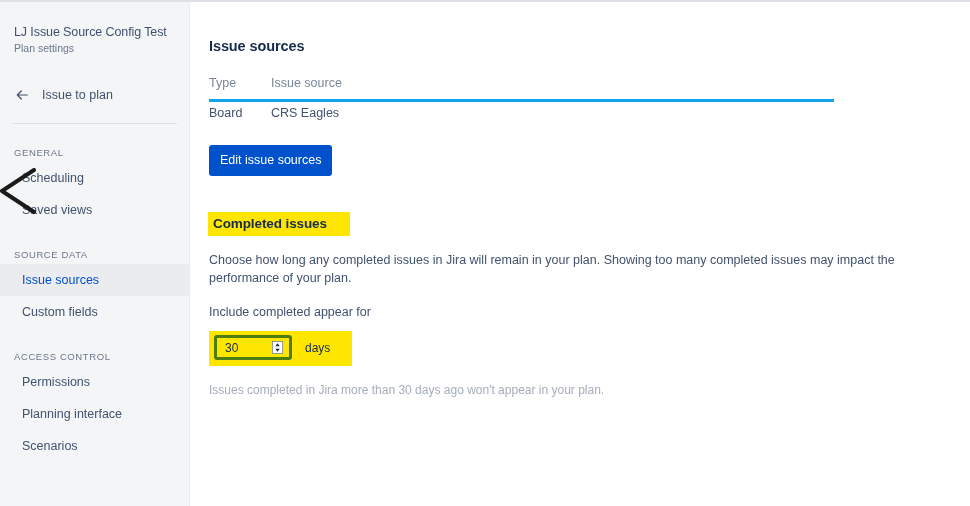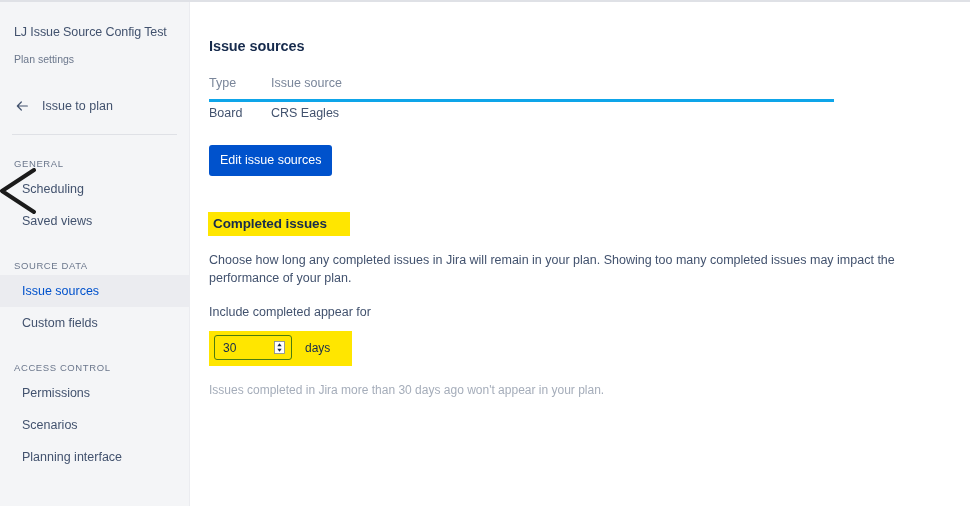--- a/index.html
+++ b/index.html
@@ -46,21 +46,21 @@
   .plan-title {
     font-size: 12.5px;
     color: #42526E;
     line-height: 16px;
     letter-spacing: -0.1px;
   }
   .plan-subtitle {
     font-size: 10.5px;
     color: #6B778C;
     line-height: 15px;
-    margin-top: 12px;
+    margin-top: 1px;
   }
   .back-row {
     display: flex;
     align-items: center;
     gap: 12px;
     padding: 0 14px;
     margin-top: 28px;
     height: 22px;
     cursor: pointer;
   }
@@ -193,21 +193,21 @@
   }
   .spin-wrap {
     display: inline-flex;
     align-items: center;
     margin-top: 11px;
     padding: 4px 22px 6px 5px;
   }
   .spin-box {
     width: 78px;
     height: 25px;
-    border: 1px solid #4d7c0f;
+    border: 3px solid #4d7c0f;
     border-radius: 3px;
     background: #FFE600;
     display: flex;
     align-items: center;
     justify-content: space-between;
     box-sizing: border-box;
     padding: 0 6px 0 8px;
     cursor: text;
   }
   .spin-value {
@@ -259,22 +259,22 @@
     <div class="nav-item">Scheduling</div>
     <div class="nav-item">Saved views</div>
 
     <div class="section-label">SOURCE DATA</div>
     <div class="nav-item selected">Issue sources</div>
     <div class="nav-item">Custom fields</div>
 
     <div class="section-label">ACCESS CONTROL</div>
     <div class="nav-item">Permissions</div>
 
+    <div class="nav-item">Planning interface</div>
     <div class="nav-item">Scenarios</div>
-    <div class="nav-item">Planning interface</div>
   </aside>
 
   <main class="main">
     <div class="content">
 
       <h2 class="h-issue-sources">Issue sources</h2>
 
       <table class="src-table">
         <thead>
           <tr>

